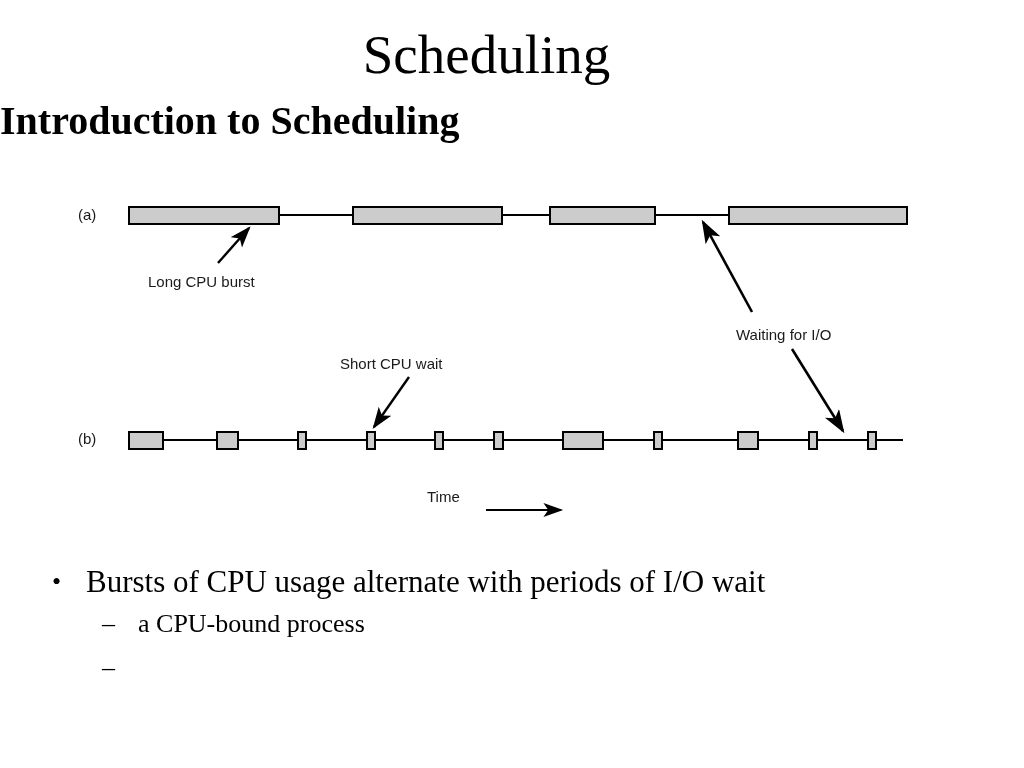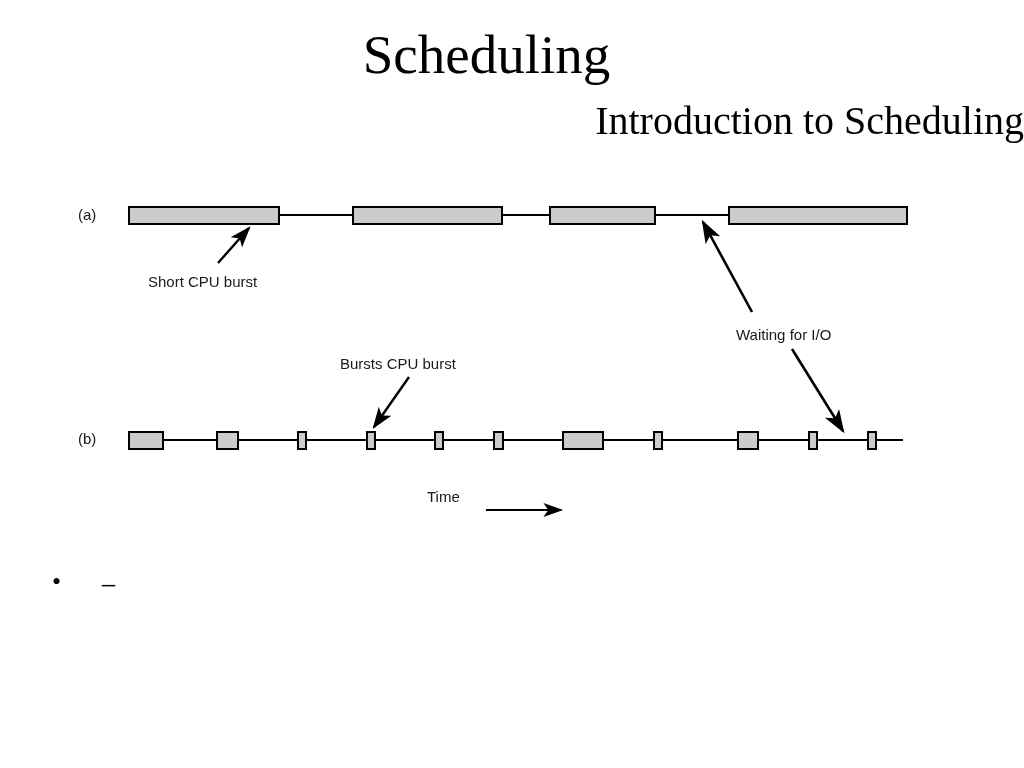--- a/index.html
+++ b/index.html
@@ -29,25 +29,25 @@
     line-height: 62px;
     font-weight: normal;
     letter-spacing: 0px;
     white-space: nowrap;
   }
   .title-sub {
     position: absolute;
     left: 0;
     top: 97px;
     width: 1024px;
-    text-align: right;
+    text-align: left;
     font-family: "Liberation Serif", serif;
     font-size: 40px;
     line-height: 48px;
-    font-weight: normal;
+    font-weight: bold;
     white-space: nowrap;
   }
 
   
   #figure {
     position: absolute;
     left: 0;
     top: 0;
     width: 1024px;
     height: 768px;
@@ -147,23 +147,23 @@
         <div class="burst" style="left: 366px; top: 430.5px; width: 10px; height: 19px; background: rgb(204, 204, 204); border-color: rgb(0, 0, 0);"></div>
         <div class="burst" style="left: 434px; top: 430.5px; width: 10px; height: 19px; background: rgb(204, 204, 204); border-color: rgb(0, 0, 0);"></div>
         <div class="burst" style="left: 493px; top: 430.5px; width: 11px; height: 19px; background: rgb(204, 204, 204); border-color: rgb(0, 0, 0);"></div>
         <div class="burst" style="left: 562px; top: 430.5px; width: 42px; height: 19px; background: rgb(204, 204, 204); border-color: rgb(0, 0, 0);"></div>
         <div class="burst" style="left: 653px; top: 430.5px; width: 10px; height: 19px; background: rgb(204, 204, 204); border-color: rgb(0, 0, 0);"></div>
         <div class="burst" style="left: 737px; top: 430.5px; width: 22px; height: 19px; background: rgb(204, 204, 204); border-color: rgb(0, 0, 0);"></div>
         <div class="burst" style="left: 808px; top: 430.5px; width: 10px; height: 19px; background: rgb(204, 204, 204); border-color: rgb(0, 0, 0);"></div>
         <div class="burst" style="left: 867px; top: 430.5px; width: 10px; height: 19px; background: rgb(204, 204, 204); border-color: rgb(0, 0, 0);"></div>
       </div>
 
-    <div class="fig-label" style="left:148px; top:273px;">Short CPU burst</div>
+    <div class="fig-label" style="left:148px; top:273px;">Long CPU burst</div>
 
-    <div class="fig-label" style="left:340px; top:355px;">Bursts CPU burst</div>
+    <div class="fig-label" style="left:340px; top:355px;">Short CPU wait</div>
 
     <div class="fig-label" style="left:736px; top:326px;">Waiting for I/O</div>
 
     <div class="fig-label" style="left:427px; top:488px;">Time</div>
 
     <svg width="1024" height="768" style="position:absolute; left:0; top:0;">
       <defs>
         <marker id="ah" markerWidth="10" markerHeight="10" refX="8" refY="3.2" orient="auto" markerUnits="strokeWidth">
           <path d="M0,0 L9,3.2 L0,6.4 L2.2,3.2 z" fill="#000000"></path>
         </marker>
@@ -176,18 +176,18 @@
       <line x1="792" y1="349" x2="843" y2="431" stroke="#000000" stroke-width="2.6" marker-end="url(#ah)"></line>
 
       <line x1="409" y1="377" x2="374" y2="427" stroke="#000000" stroke-width="2.4" marker-end="url(#ah)"></line>
 
       <line x1="486" y1="510" x2="561" y2="510" stroke="#000000" stroke-width="2.2" marker-end="url(#ah)"></line>
     </svg>
 
   </div>
 
   <div id="bullets">
-      <div class="bullet-l1"><span class="marker">•</span></div>
-      <div class="bullet-l2"><span class="marker">–</span></div>
+      <div class="bullet-l1"><span class="marker">•</span><span>Bursts of CPU usage alternate with periods of I/O wait</span></div>
+      <div class="bullet-l2"><span class="marker">–</span><span>a CPU-bound process</span></div>
       <div class="bullet-l2"><span class="marker">–</span></div>
     </div>
 
 </div>
 
 </body></html>

